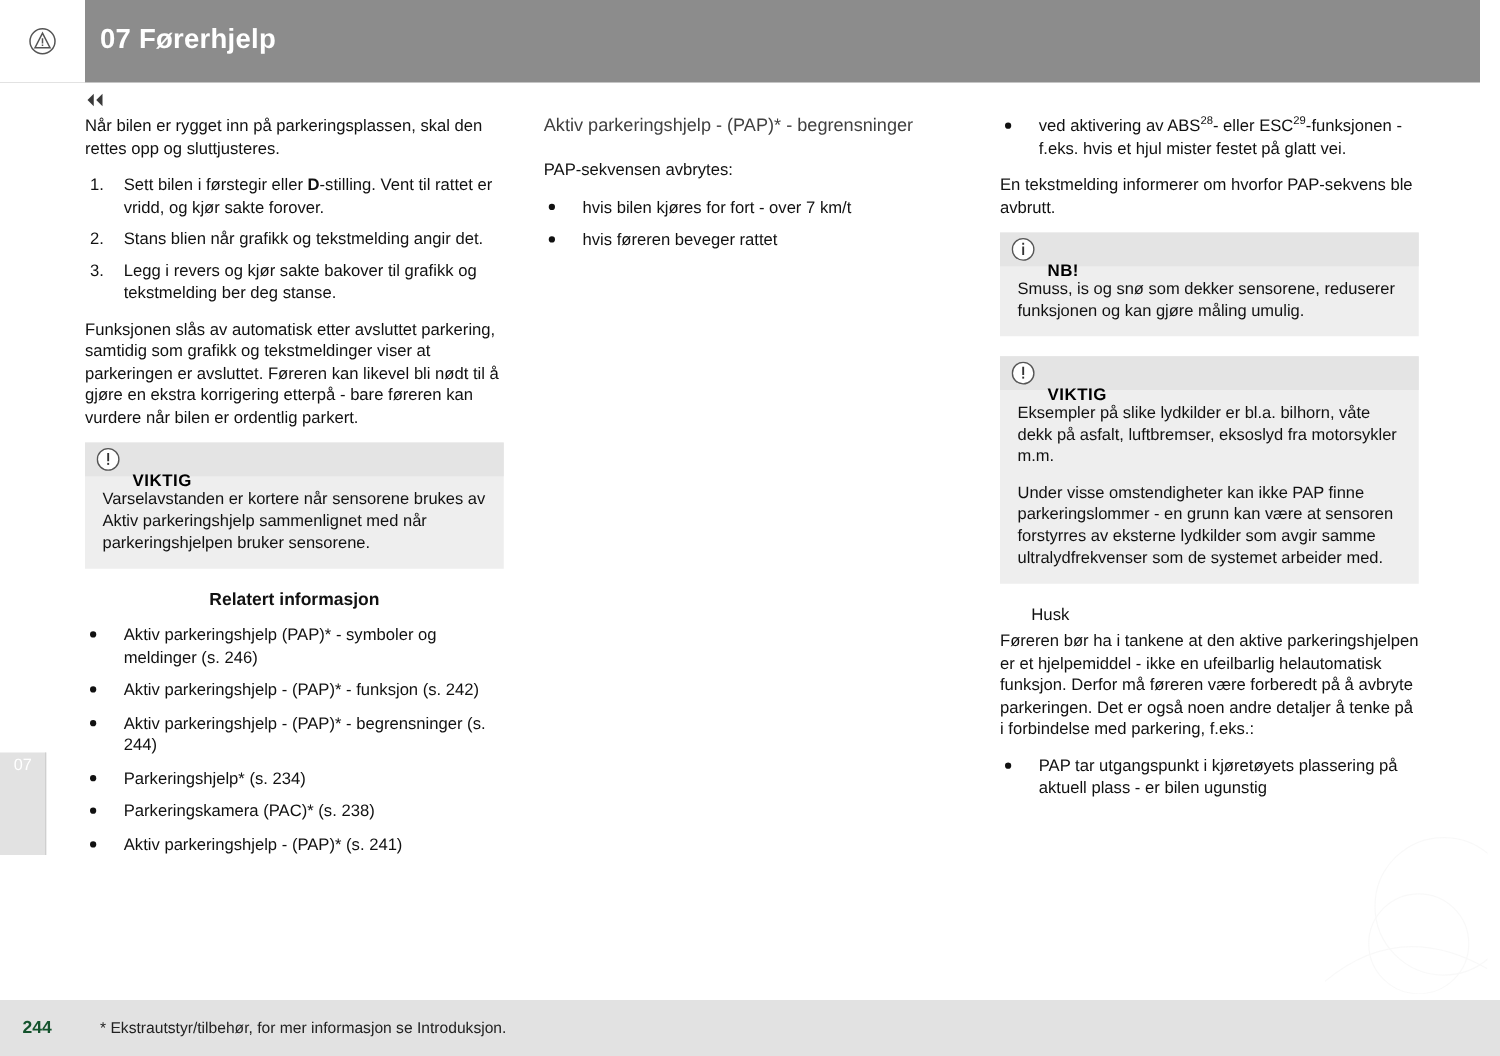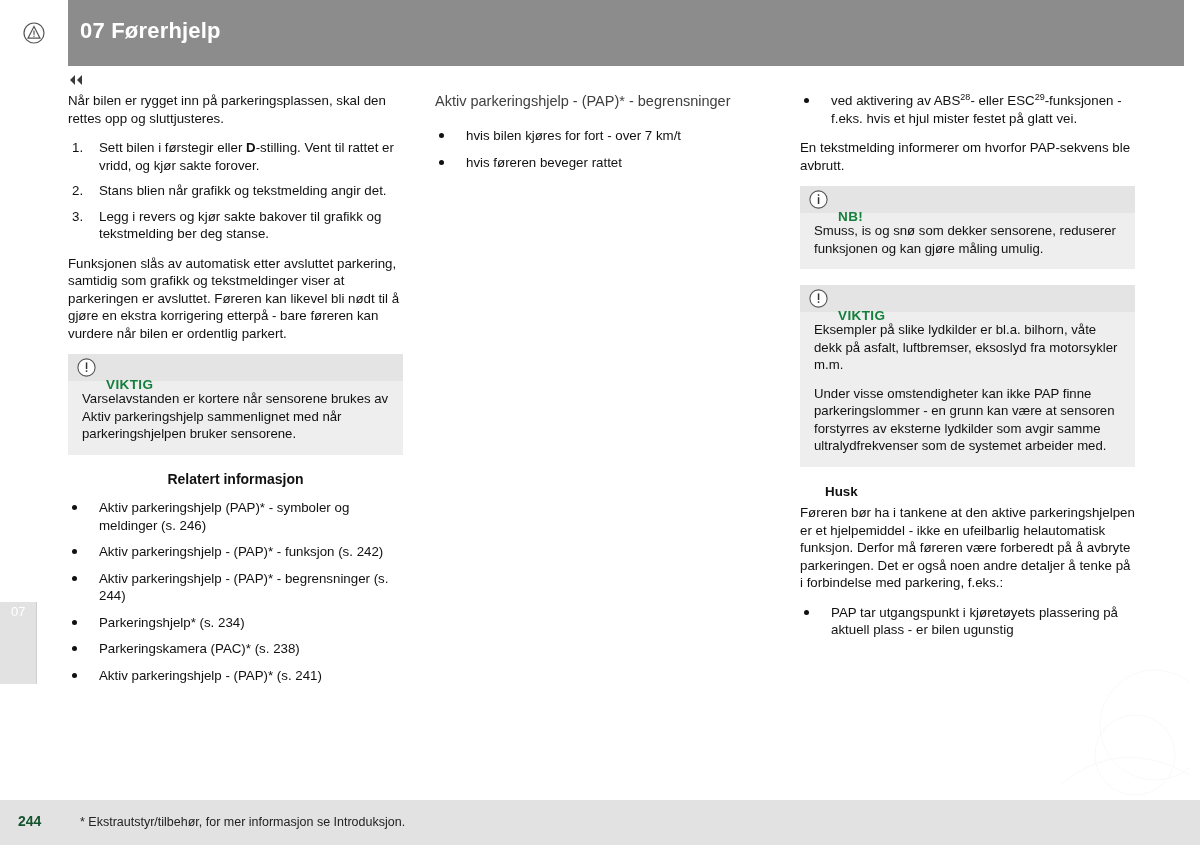--- a/index.html
+++ b/index.html
@@ -181,42 +181,42 @@
   }
   .notebox-head .icon {
     width: 19px;
     height: 19px;
     flex: 0 0 19px;
     margin-right: 10px;
   }
   .notebox-head .title {
     font-size: 13.5px;
     font-weight: bold;
-    color: #15803d;
+    color: #000000;
     letter-spacing: 0.4px;
     margin-top: 34px;
   }
   .notebox-body {
     padding: 9px 14px 12px 14px;
     font-size: 13.2px;
     line-height: 17.5px;
   }
   .notebox-body p { margin: 0 0 11px 0; }
   .notebox-body p:last-child { margin-bottom: 0; }
 
   
   .sec-head {
     font-size: 14px;
     font-weight: bold;
     margin: 16px 0 11px 0;
     text-align: center;
   }
   .sub-head {
     font-size: 13.4px;
-    font-weight: bold;
+    font-weight: normal;
     margin: 0 0 4px 0;
     padding-left: 25px;
   }
 
   sup { font-size: 9px; vertical-align: super; line-height: 0; }
   b { font-weight: bold; }
 
   
   .ornament {
     position: absolute;
@@ -288,20 +288,21 @@
     <li><span>Aktiv parkeringshjelp - (PAP)* - funksjon (s. 242)</span></li>
     <li><span>Aktiv parkeringshjelp - (PAP)* - begrensninger (s. 244)</span></li>
     <li><span>Parkeringshjelp* (s. 234)</span></li>
     <li><span>Parkeringskamera (PAC)* (s. 238)</span></li>
     <li><span>Aktiv parkeringshjelp - (PAP)* (s. 241)</span></li>
   </ul>
 </div>
 
 <div class="col col2">
   <div class="red-head">Aktiv parkeringshjelp - (PAP)* - begrensninger</div>
+  <p>PAP-sekvensen avbrytes:</p>
   <ul class="bul">
     <li><span>hvis bilen kjøres for fort - over 7 km/t</span></li>
     <li><span>hvis føreren beveger rattet</span></li>
   </ul>
 </div>
 
 <div class="col col3">
 
   <ul class="bul">
     <li>

